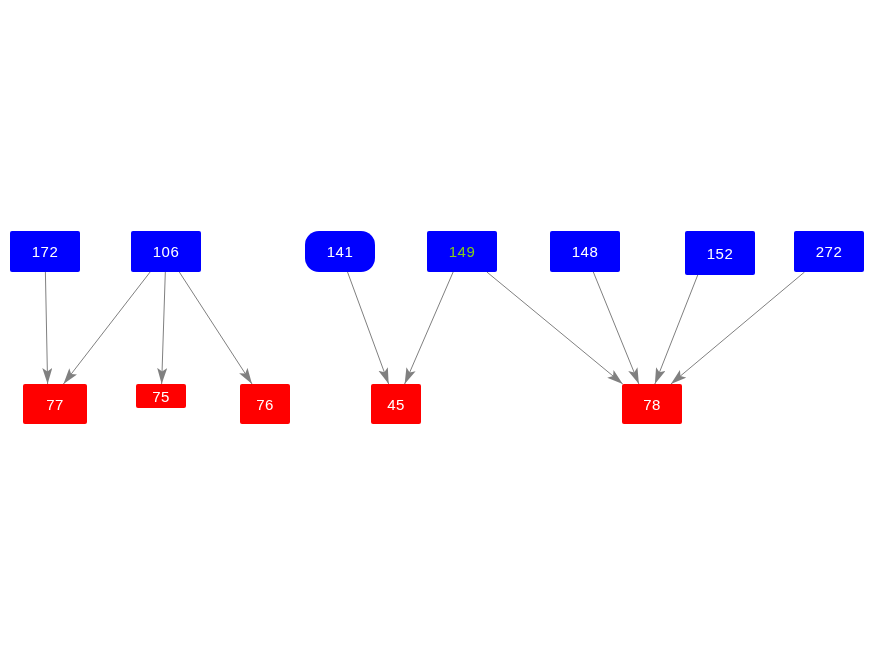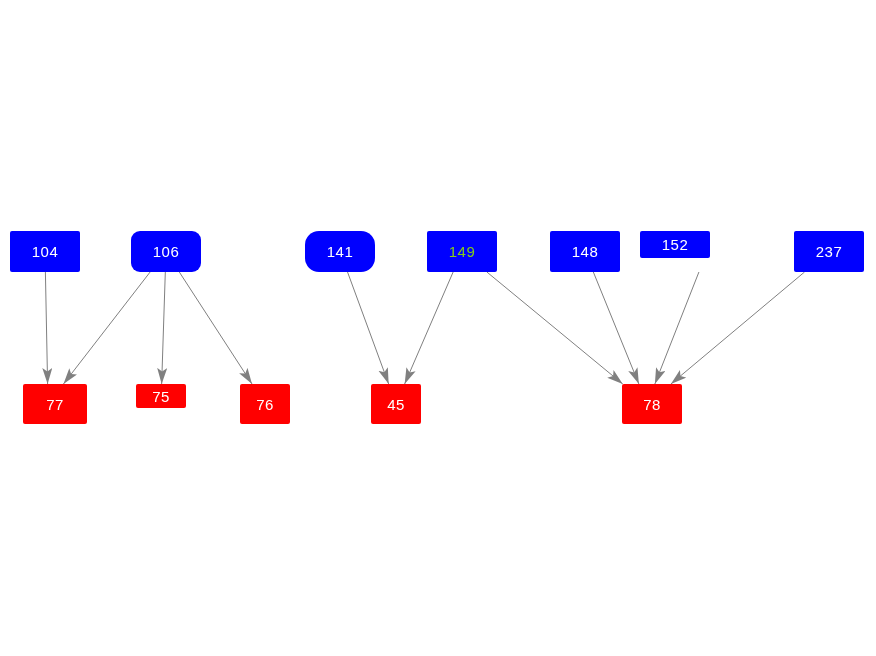--- a/index.html
+++ b/index.html
@@ -50,25 +50,25 @@
         <line x1="165.327868852459" y1="272" x2="161.65573770491804" y2="384" stroke="#808080" stroke-width="1" marker-end="url(#arrowhead)"></line>
         <line x1="179.30819672131148" y1="272" x2="252.01639344262296" y2="384" stroke="#808080" stroke-width="1" marker-end="url(#arrowhead)"></line>
         <line x1="347.527868852459" y1="272" x2="388.655737704918" y2="384" stroke="#808080" stroke-width="1" marker-end="url(#arrowhead)"></line>
         <line x1="453.127868852459" y1="272" x2="404.655737704918" y2="384" stroke="#808080" stroke-width="1" marker-end="url(#arrowhead)"></line>
         <line x1="486.8688524590164" y1="272" x2="622.7377049180328" y2="384" stroke="#808080" stroke-width="1" marker-end="url(#arrowhead)"></line>
         <line x1="593.3344262295082" y1="272" x2="638.8688524590164" y2="384" stroke="#808080" stroke-width="1" marker-end="url(#arrowhead)"></line>
         <line x1="698.9344262295082" y1="272" x2="654.8688524590164" y2="384" stroke="#808080" stroke-width="1" marker-end="url(#arrowhead)"></line>
         <line x1="804.5344262295082" y1="272" x2="670.8688524590164" y2="384" stroke="#808080" stroke-width="1" marker-end="url(#arrowhead)"></line>
       </g>
   </svg>
-<div class="node" style="left: 10px; top: 231px; width: 70px; height: 41px; background: rgb(0, 0, 255); color: rgb(255, 255, 255);">104</div>
-    <div class="node" style="left: 131px; top: 231px; width: 70px; height: 41px; background: rgb(0, 0, 255); color: rgb(255, 255, 255); border-radius: 9px;">106</div>
+<div class="node" style="left: 10px; top: 231px; width: 70px; height: 41px; background: rgb(0, 0, 255); color: rgb(255, 255, 255);">172</div>
+    <div class="node" style="left: 131px; top: 231px; width: 70px; height: 41px; background: rgb(0, 0, 255); color: rgb(255, 255, 255);">106</div>
     <div class="node" style="left: 305px; top: 231px; width: 70px; height: 41px; background: rgb(0, 0, 255); color: rgb(255, 255, 255); border-radius: 14px;">141</div>
     <div class="node" style="left: 427px; top: 231px; width: 70px; height: 41px; background: rgb(0, 0, 255); color: #84cc16;">149</div>
     <div class="node" style="left: 550px; top: 231px; width: 70px; height: 41px; background: rgb(0, 0, 255); color: rgb(255, 255, 255);">148</div>
-    <div class="node" style="left: 640px; top: 231px; width: 70px; height: 27px; background: rgb(0, 0, 255); color: rgb(255, 255, 255);">152</div>
-    <div class="node" style="left: 794px; top: 231px; width: 70px; height: 41px; background: rgb(0, 0, 255); color: rgb(255, 255, 255);">237</div>
+    <div class="node" style="left: 685px; top: 231px; width: 70px; height: 44px; background: rgb(0, 0, 255); color: rgb(255, 255, 255);">152</div>
+    <div class="node" style="left: 794px; top: 231px; width: 70px; height: 41px; background: rgb(0, 0, 255); color: rgb(255, 255, 255);">272</div>
     <div class="node" style="left: 23px; top: 384px; width: 64px; height: 40px; background: rgb(255, 0, 0); color: rgb(255, 255, 255);">77</div>
     <div class="node" style="left: 136px; top: 384px; width: 50px; height: 24px; background: rgb(255, 0, 0); color: rgb(255, 255, 255);">75</div>
     <div class="node" style="left: 240px; top: 384px; width: 50px; height: 40px; background: rgb(255, 0, 0); color: rgb(255, 255, 255);">76</div>
     <div class="node" style="left: 371px; top: 384px; width: 50px; height: 40px; background: rgb(255, 0, 0); color: rgb(255, 255, 255);">45</div>
     <div class="node" style="left: 622px; top: 384px; width: 60px; height: 40px; background: rgb(255, 0, 0); color: rgb(255, 255, 255);">78</div>
   </div>
 
 </body></html>

